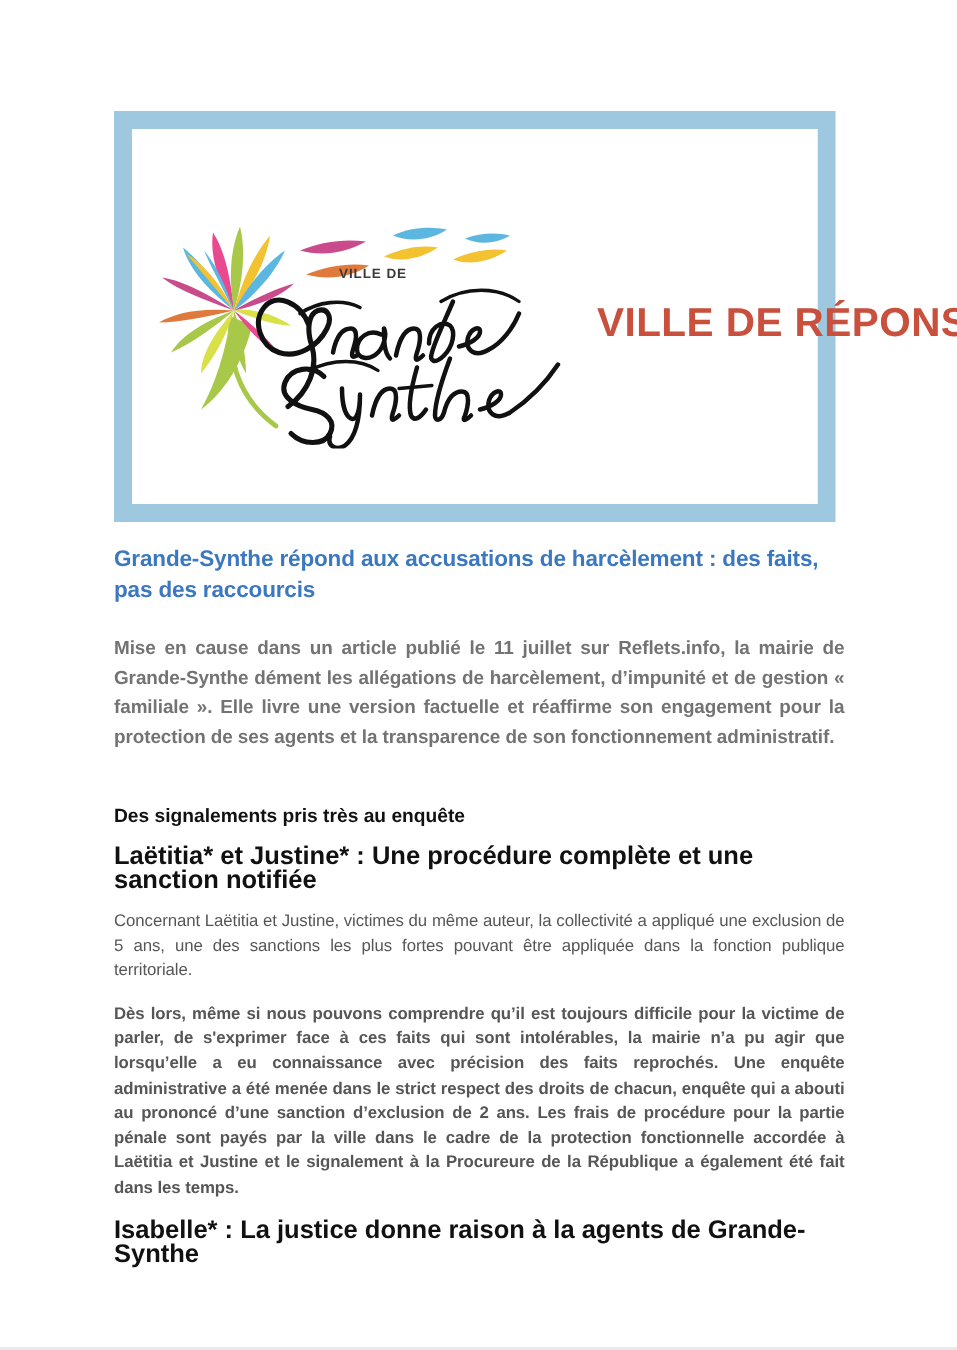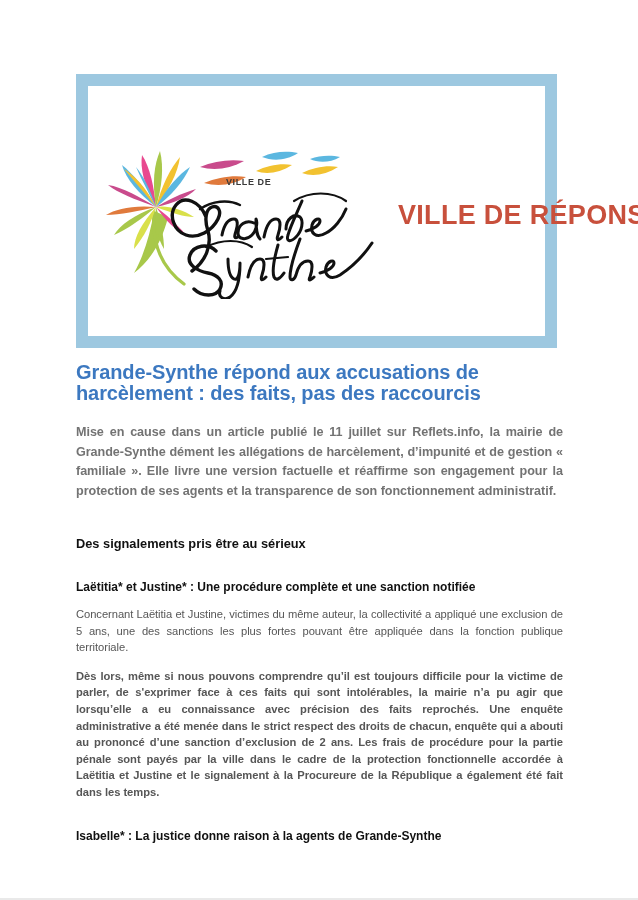--- a/index.html
+++ b/index.html
@@ -70,21 +70,21 @@
   .content {
     position: absolute;
     left: 76px;
     top: 362px;
     width: 487px;
   }
 
   .doc-title {
     color: #3C78C0;
     font-weight: bold;
-    font-size: 20px;
+    font-size: 15px;
     line-height: 21px;
     margin: 0 0 0 0;
     letter-spacing: -0.1px;
   }
 
   .intro {
     color: #737373;
     font-weight: bold;
     font-size: 12.6px;
     line-height: 19.5px;
@@ -97,23 +97,23 @@
     color: #111111;
     font-weight: bold;
     font-size: 12.8px;
     line-height: 17px;
     margin: 34px 0 0 0;
   }
 
   .h3 {
     color: #111111;
     font-weight: bold;
-    font-size: 12px;
+    font-size: 17px;
     line-height: 16px;
-    margin: 27px 0 0 0;
+    margin: 11px 0 0 0;
   }
 
   .body-p {
     color: #565656;
     font-size: 11.2px;
     line-height: 16.6px;
     text-align: justify;
     margin: 11px 0 0 0;
     letter-spacing: -0.05px;
   }
@@ -222,21 +222,21 @@
       <div class="droit">VILLE DE RÉPONSE</div>
     </div>
   </div>
 
   <div class="content">
 
     <h1 class="doc-title">Grande-Synthe répond aux accusations de harcèlement : des faits, pas des raccourcis</h1>
 
     <p class="intro">Mise en cause dans un article publié le 11 juillet sur Reflets.info, la mairie de Grande-Synthe dément les allégations de harcèlement, d’impunité et de gestion « familiale ». Elle livre une version factuelle et réaffirme son engagement pour la protection de ses agents et la transparence de son fonctionnement administratif.</p>
 
-    <h2 class="h2">Des signalements pris être au sérieux</h2>
+    <h2 class="h2">Des signalements pris très au enquête</h2>
 
     <h3 class="h3">Laëtitia* et Justine* : Une procédure complète et une sanction notifiée</h3>
 
     <p class="body-p">Concernant Laëtitia et Justine, victimes du même auteur, la collectivité a appliqué une exclusion de 5 ans, une des sanctions les plus fortes pouvant être appliquée dans la fonction publique territoriale.</p>
 
     <p class="body-p tight">Dès lors, même si nous pouvons comprendre qu’il est toujours difficile pour la victime de parler, de s'exprimer face à ces faits qui sont intolérables, la mairie n’a pu agir que lorsqu’elle a eu connaissance avec précision des faits reprochés. Une enquête administrative a été menée dans le strict respect des droits de chacun, enquête qui a abouti au prononcé d’une sanction d’exclusion de 2 ans. Les frais de procédure pour la partie pénale sont payés par la ville dans le cadre de la protection fonctionnelle accordée à Laëtitia et Justine et le signalement à la Procureure de la République a également été fait dans les temps.</p>
 
     <h3 class="h3">Isabelle* : La justice donne raison à la agents de Grande-Synthe</h3>
 
   </div>

